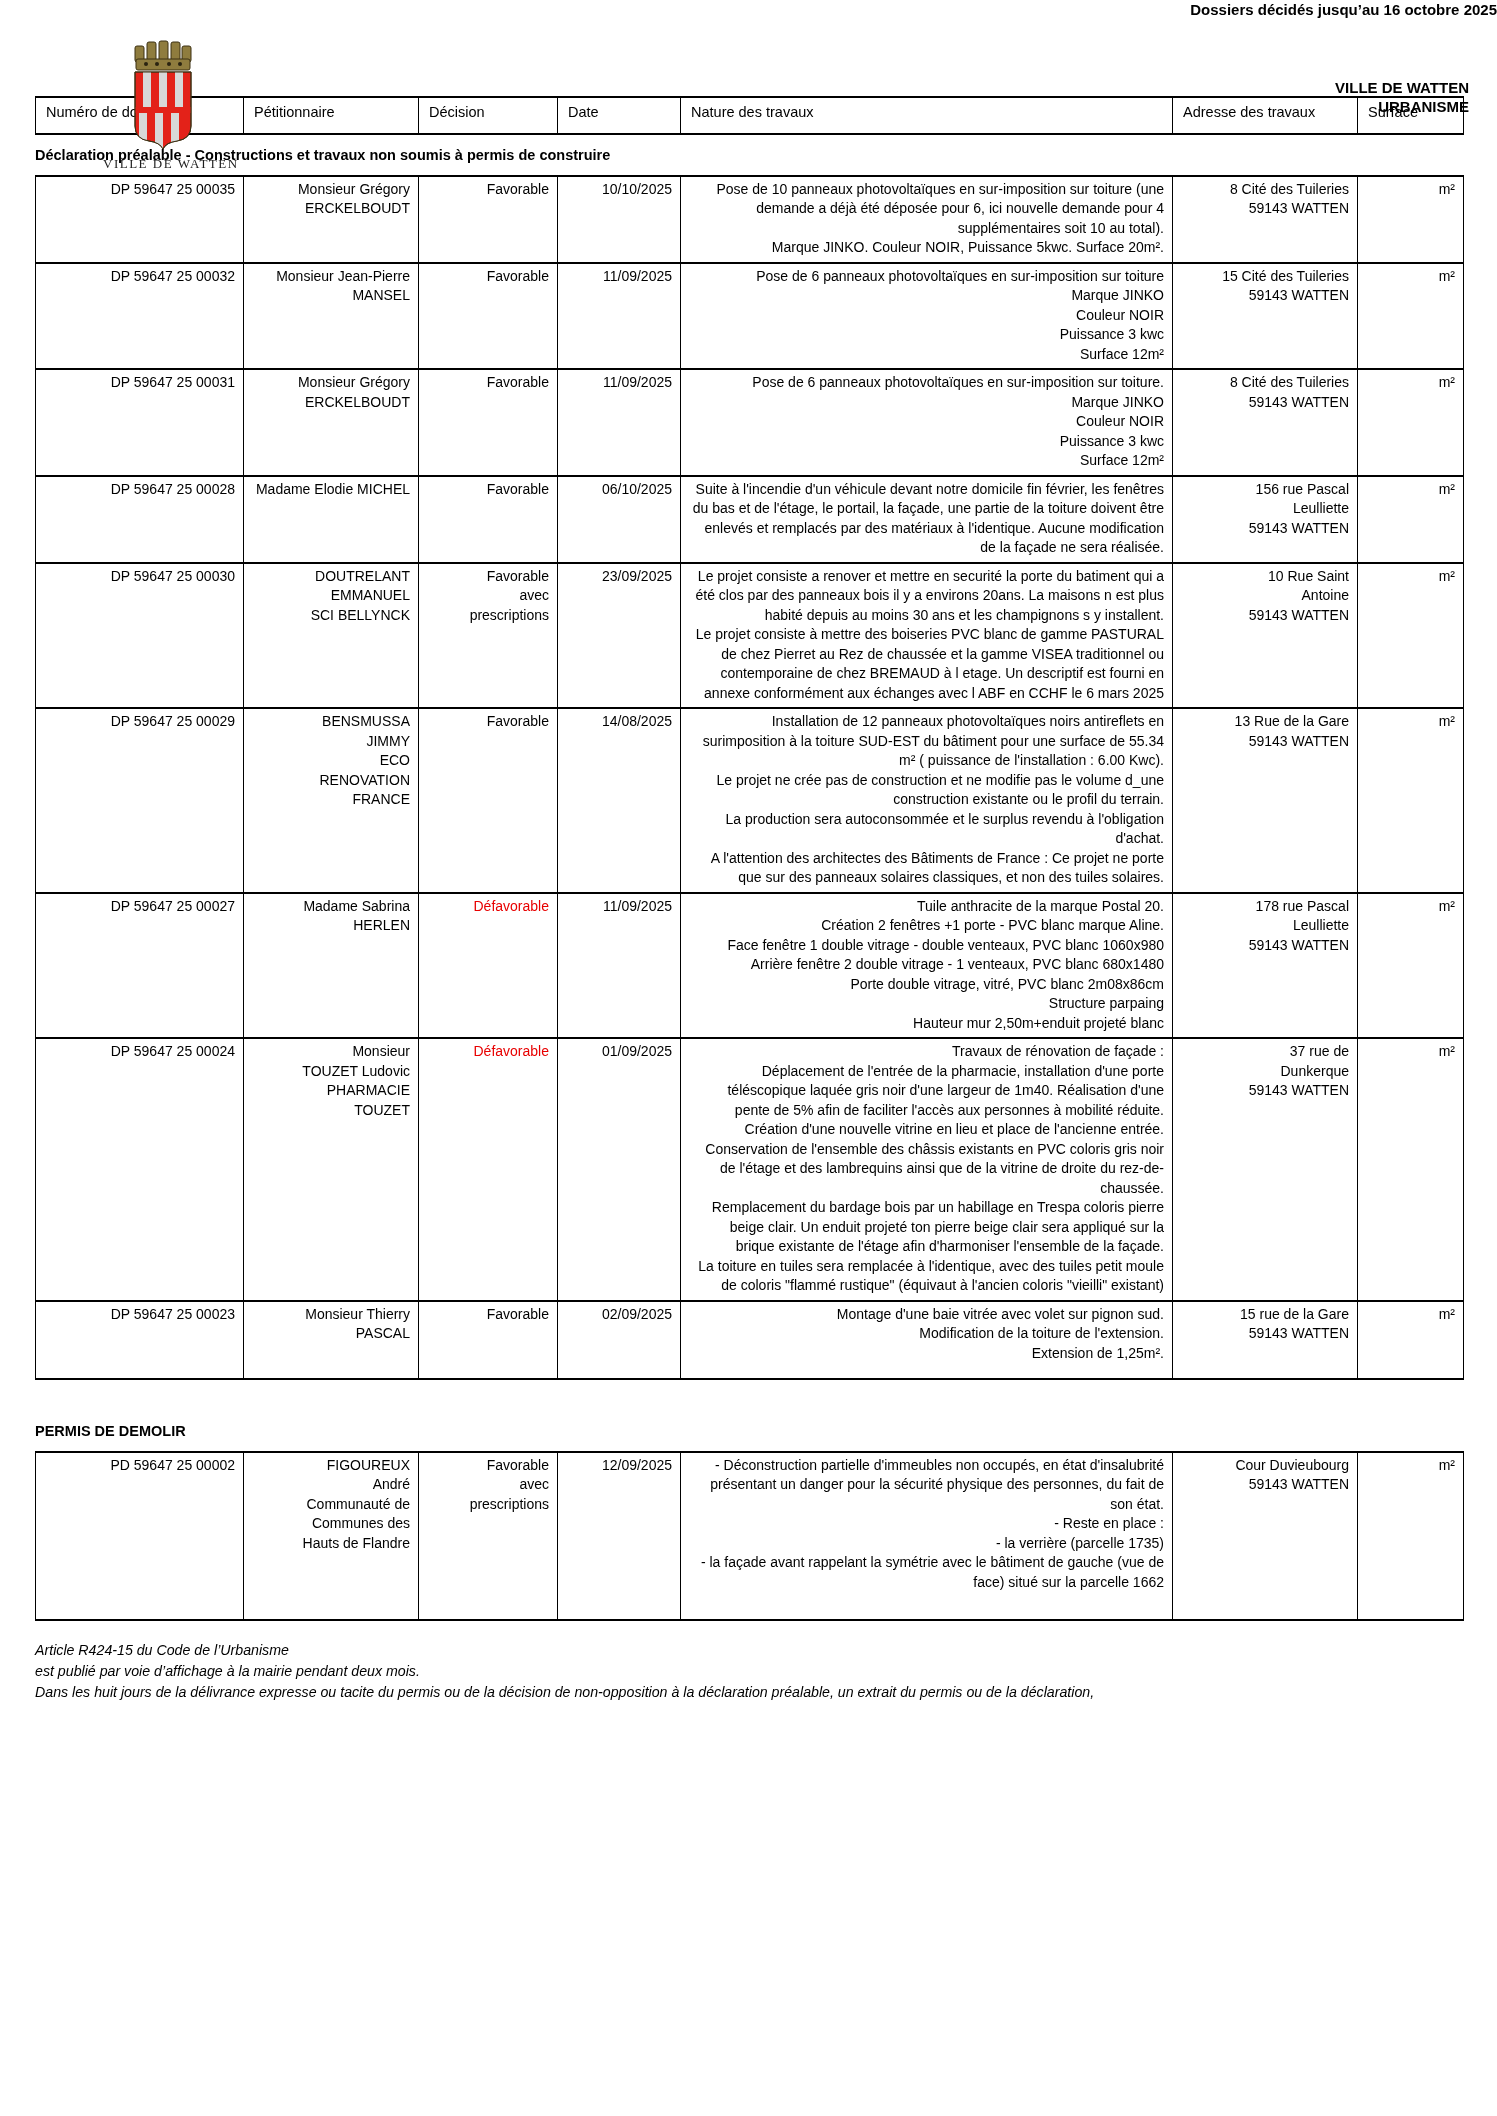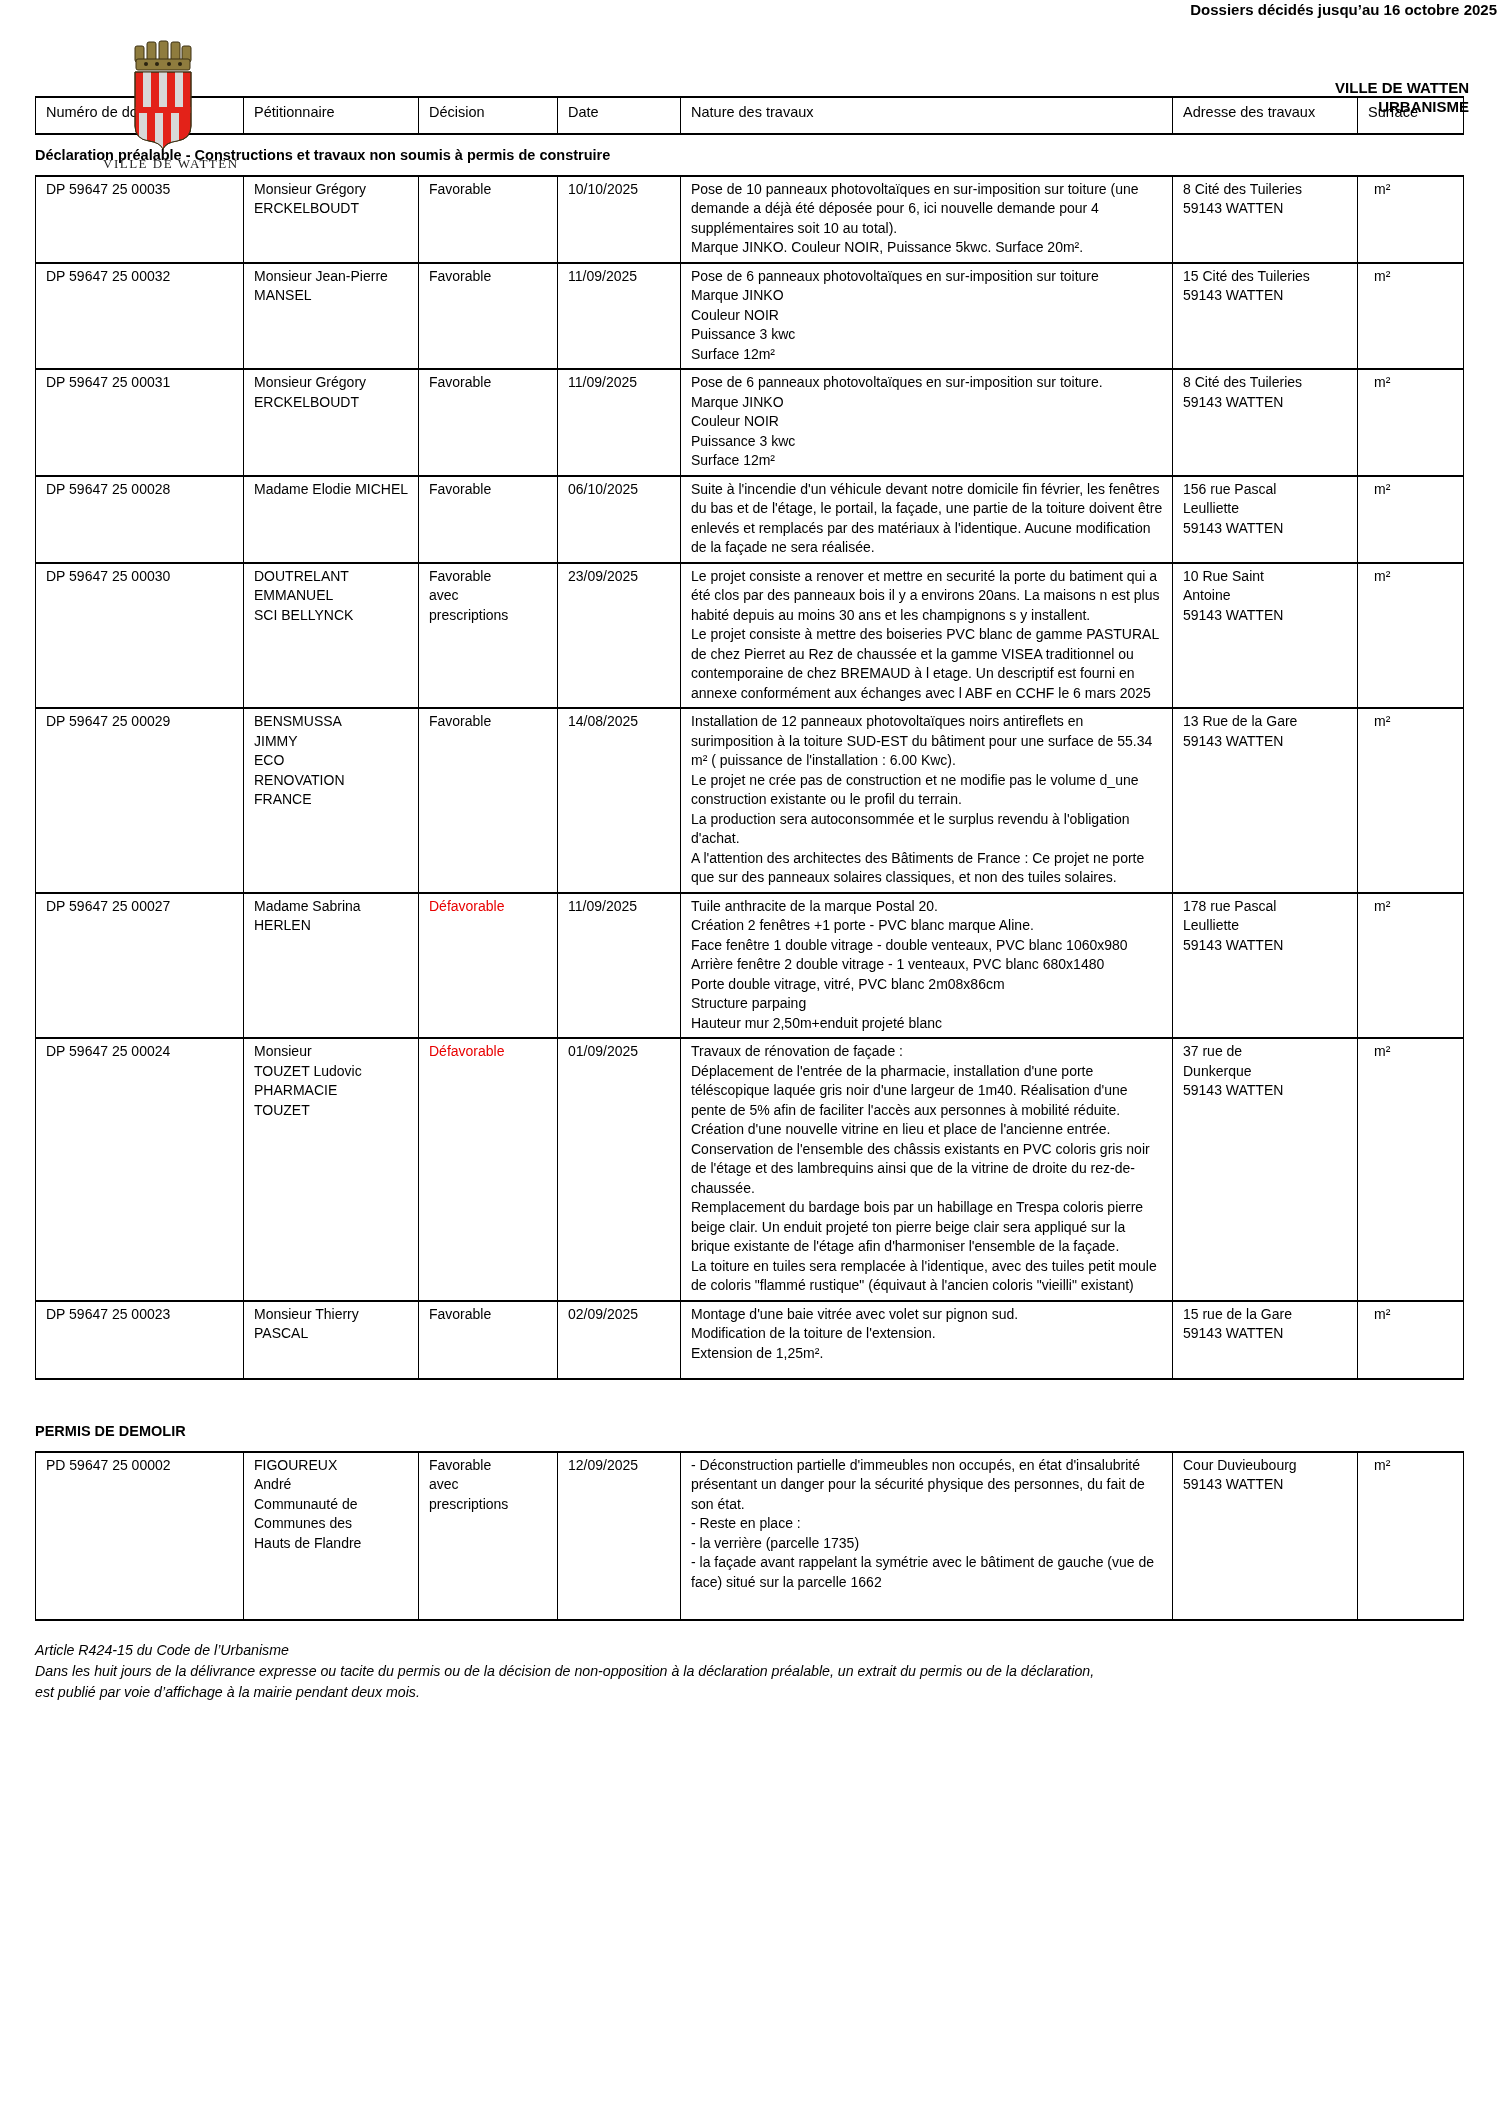--- a/index.html
+++ b/index.html
@@ -46,21 +46,21 @@
     word-wrap:break-word;
   }
   .doc-table th{
     text-align:left;font-weight:normal;font-size:14.5px;
     padding-top:5px;padding-bottom:10px;white-space:nowrap;
   }
   .header-table{margin-top:77px;}
   .section-heading{
     font-weight:bold;font-size:14.5px;line-height:19px;margin-top:11px;
   }
-  .rows-table{margin-top:10px;}
+  .rows-table{margin-top:10px;text-align:right;}
   .section-heading.second{margin-top:42px;}
   td.surface-cell{padding-left:16px;}
   td.decision-neg{color:var(--defavorable-text);}
   
   .legal-footer{
     margin:19px 0 0 35px;width:1428px;
     font-style:italic;font-size:14.2px;line-height:21px;
   }
   .crest-outline{stroke:#3c3113;stroke-width:1;}
   .sh-red{fill:var(--shield-red);}
@@ -320,15 +320,15 @@
       <td>Cour Duvieubourg
 59143 WATTEN</td>
       <td class="surface-cell">m²</td>
     </tr>
   </tbody>
     </table>
 </div>
 
 <div class="legal-footer">
   <div>Article R424-15 du Code de l’Urbanisme</div>
+  <div>est publié par voie d’affichage à la mairie pendant deux mois.</div>
   <div>Dans les huit jours de la délivrance expresse ou tacite du permis ou de la décision de non-opposition à la déclaration préalable, un extrait du permis ou de la déclaration,</div>
-  <div>est publié par voie d’affichage à la mairie pendant deux mois.</div>
 </div>
 
 </body></html>

